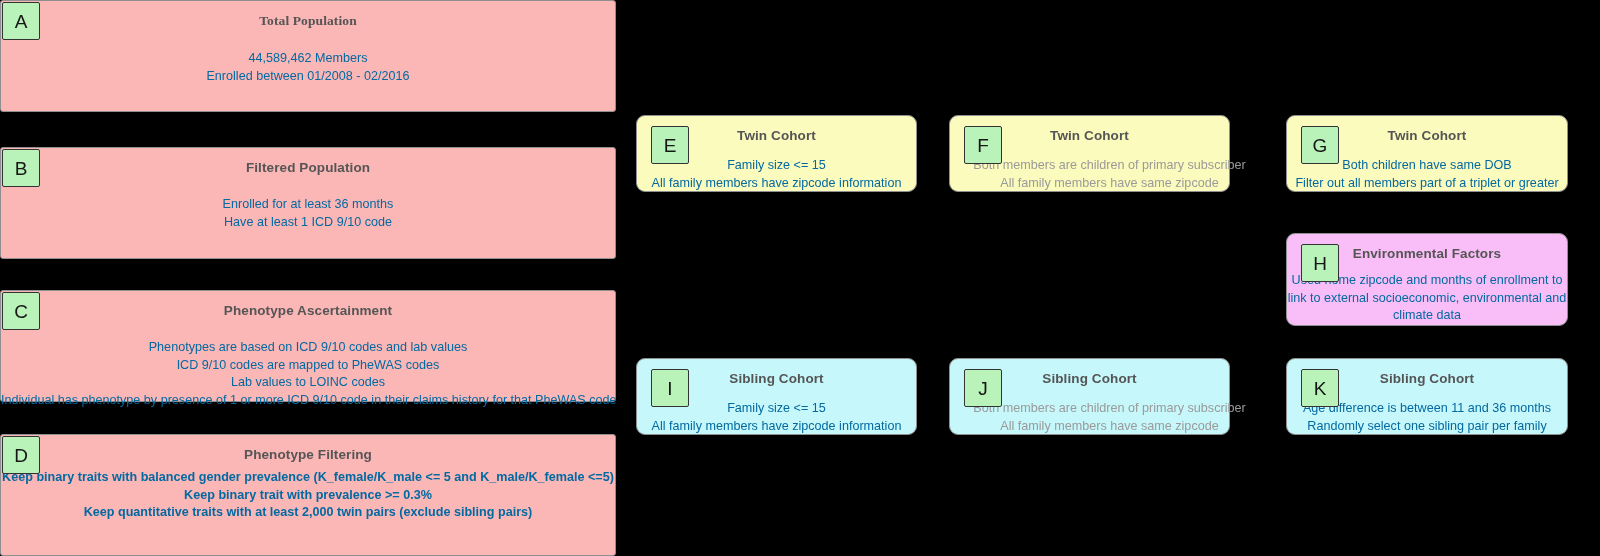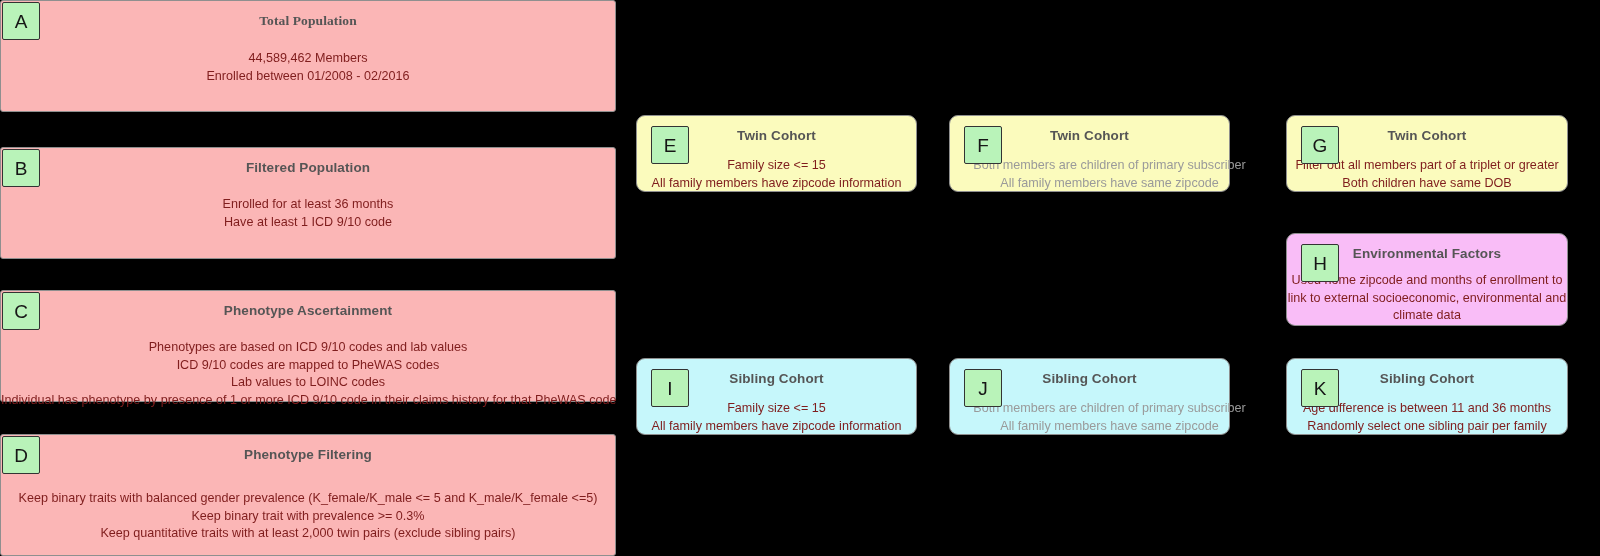--- a/index.html
+++ b/index.html
@@ -70,21 +70,21 @@
     font-weight: bold;
     color: #555555;
     text-align: center;
     width: 100%;
     letter-spacing: 0.1px;
   }
 
   .card-lines {
     text-align: center;
     width: 100%;
-    color: #7f1d1d;
+    color: #0369a1;
     font-size: 12.6px;
     line-height: 17.5px;
   }
   .card-lines.muted { color: #9a9a9a; padding-left: 40px; }
   .card-lines .ln { display: block; white-space: nowrap; }
 
   
   #card-a { left: 0px;   top: 0px;   width: 616px; height: 112px; }
   #card-a .card-title { margin-top: 12px; font-family: Liberation Serif, serif; }
   #card-a .card-lines { margin-top: 21px; }
@@ -92,21 +92,21 @@
   #card-b { left: 0px;   top: 147px; width: 616px; height: 112px; }
   #card-b .card-title { margin-top: 12px; }
   #card-b .card-lines { margin-top: 21px; }
 
   #card-c { left: 0px;   top: 290px; width: 616px; height: 112px; }
   #card-c .card-title { margin-top: 12px; }
   #card-c .card-lines { margin-top: 21px; }
 
   #card-d { left: 0px;   top: 434px; width: 616px; height: 122px; }
   #card-d .card-title { margin-top: 12px; }
-  #card-d .card-lines { margin-top: 28px; }
+  #card-d .card-lines { margin-top: 7px; font-weight: bold; }
 
   #card-e { left: 636px;  top: 115px; width: 281px; height: 77px; }
   #card-f { left: 949px;  top: 115px; width: 281px; height: 77px; }
   #card-g { left: 1286px; top: 115px; width: 282px; height: 77px; }
   #card-e .card-title, #card-f .card-title, #card-g .card-title { margin-top: 12px; }
   #card-e .card-lines, #card-f .card-lines, #card-g .card-lines { margin-top: 14px; }
 
   #card-h { left: 1286px; top: 233px; width: 282px; height: 93px; }
   #card-h .card-title { margin-top: 12px; }
   #card-h .card-lines { margin-top: 11px; }
@@ -177,22 +177,22 @@
     <div class="card-lines muted">
         <span class="ln">Both members are children of primary subscriber</span>
         <span class="ln">All family members have same zipcode</span>
       </div>
   </div>
 
   <div class="card yellow rnd" id="card-g">
     <div class="badge pos-rnd">G</div>
     <div class="card-title">Twin Cohort</div>
     <div class="card-lines">
+        <span class="ln">Both children have same DOB</span>
         <span class="ln">Filter out all members part of a triplet or greater</span>
-        <span class="ln">Both children have same DOB</span>
       </div>
   </div>
 
   <div class="card magenta rnd" id="card-h">
     <div class="badge pos-rnd">H</div>
     <div class="card-title">Environmental Factors</div>
     <div class="card-lines">
         <span class="ln">Used home zipcode and months of enrollment to link to external socioeconomic, environmental and climate data</span>
       </div>
   </div>

